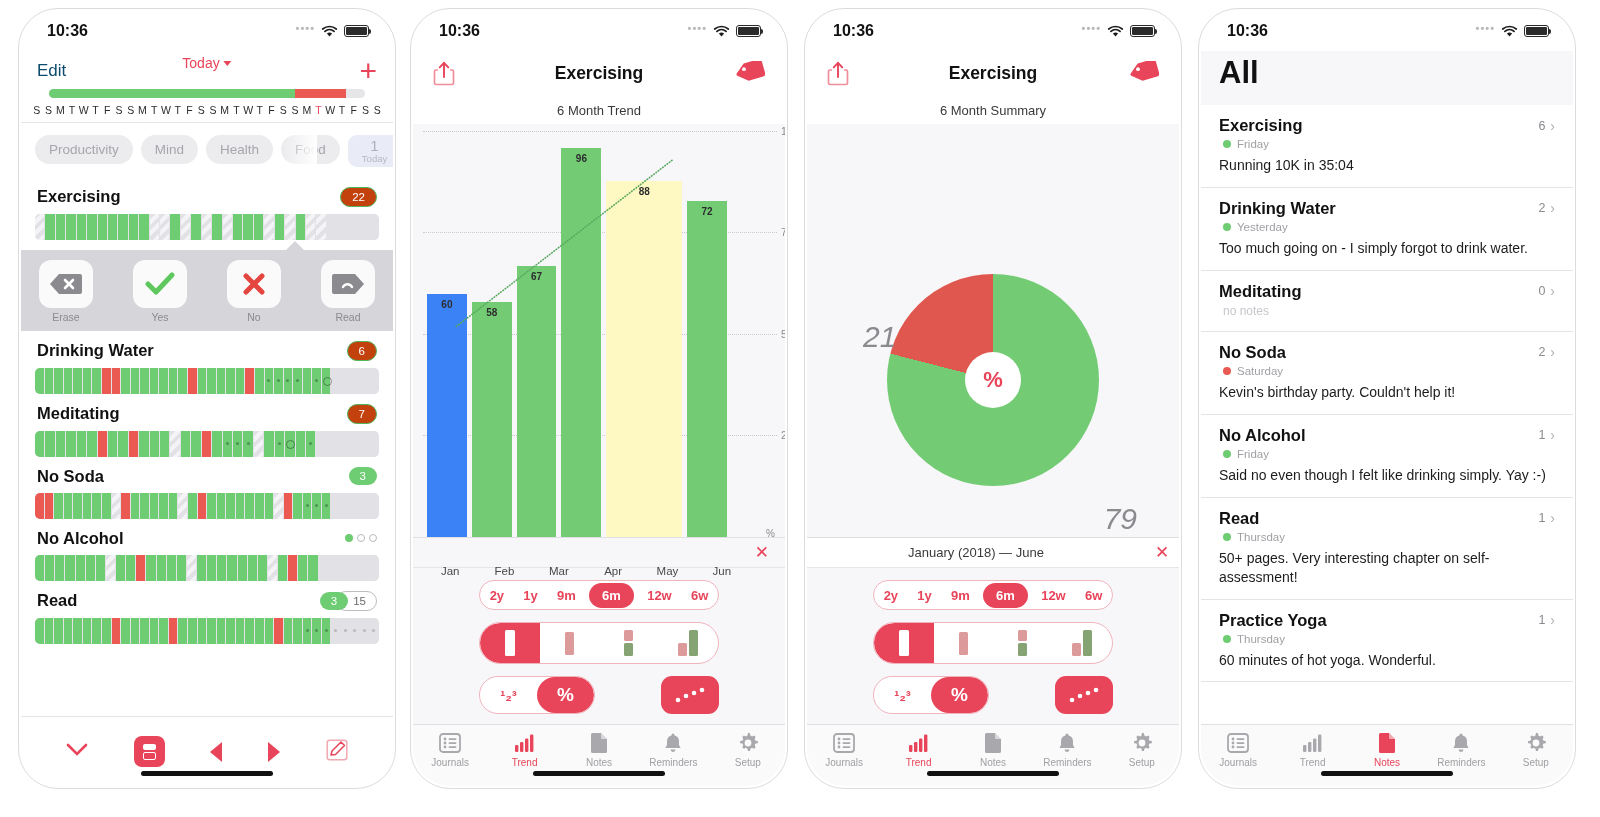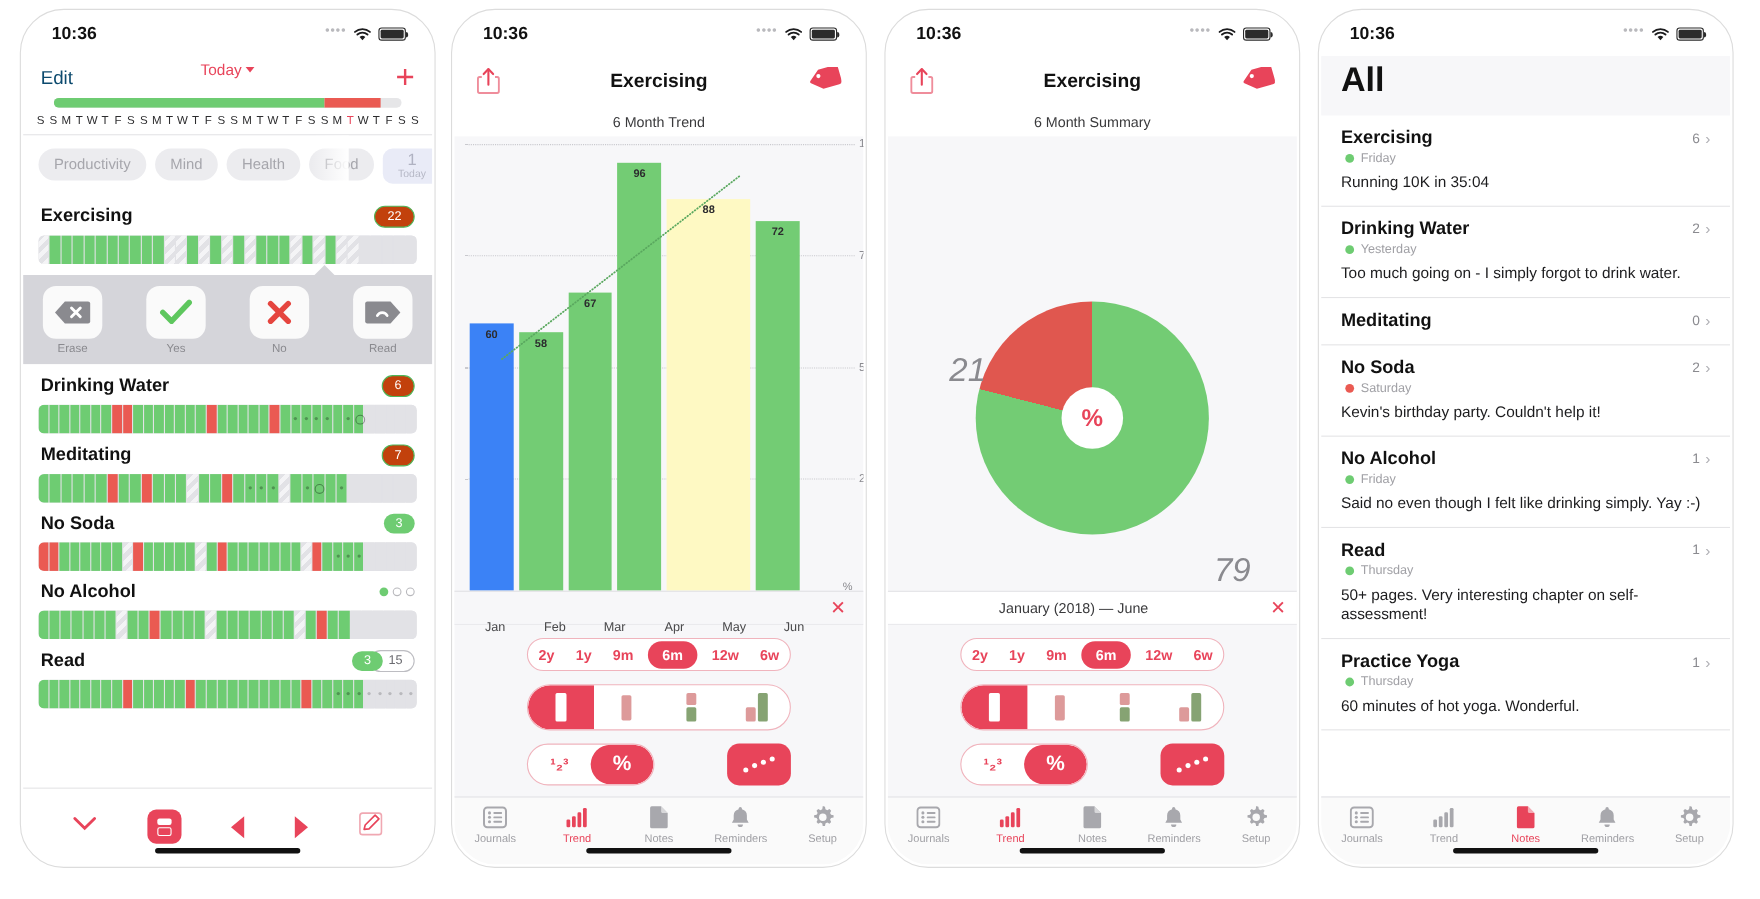--- a/index.html
+++ b/index.html
@@ -983,20 +983,21 @@
               <span>Yesterday</span>
             </div>
             <div class="note-body">Too much going on - I simply forgot to drink water.</div>
           </div>
           <div class="note">
             <div class="note-top">
               <div class="note-title">Meditating</div>
               <div class="note-count">0</div>
               <div class="chev">›</div>
             </div>
+            <div class="note-body empty">no notes</div>
           </div>
           <div class="note">
             <div class="note-top">
               <div class="note-title">No Soda</div>
               <div class="note-count">2</div>
               <div class="chev">›</div>
             </div>
             <div class="note-meta">
               <i style="background: rgb(234, 90, 82);"></i>
               <span>Saturday</span>

